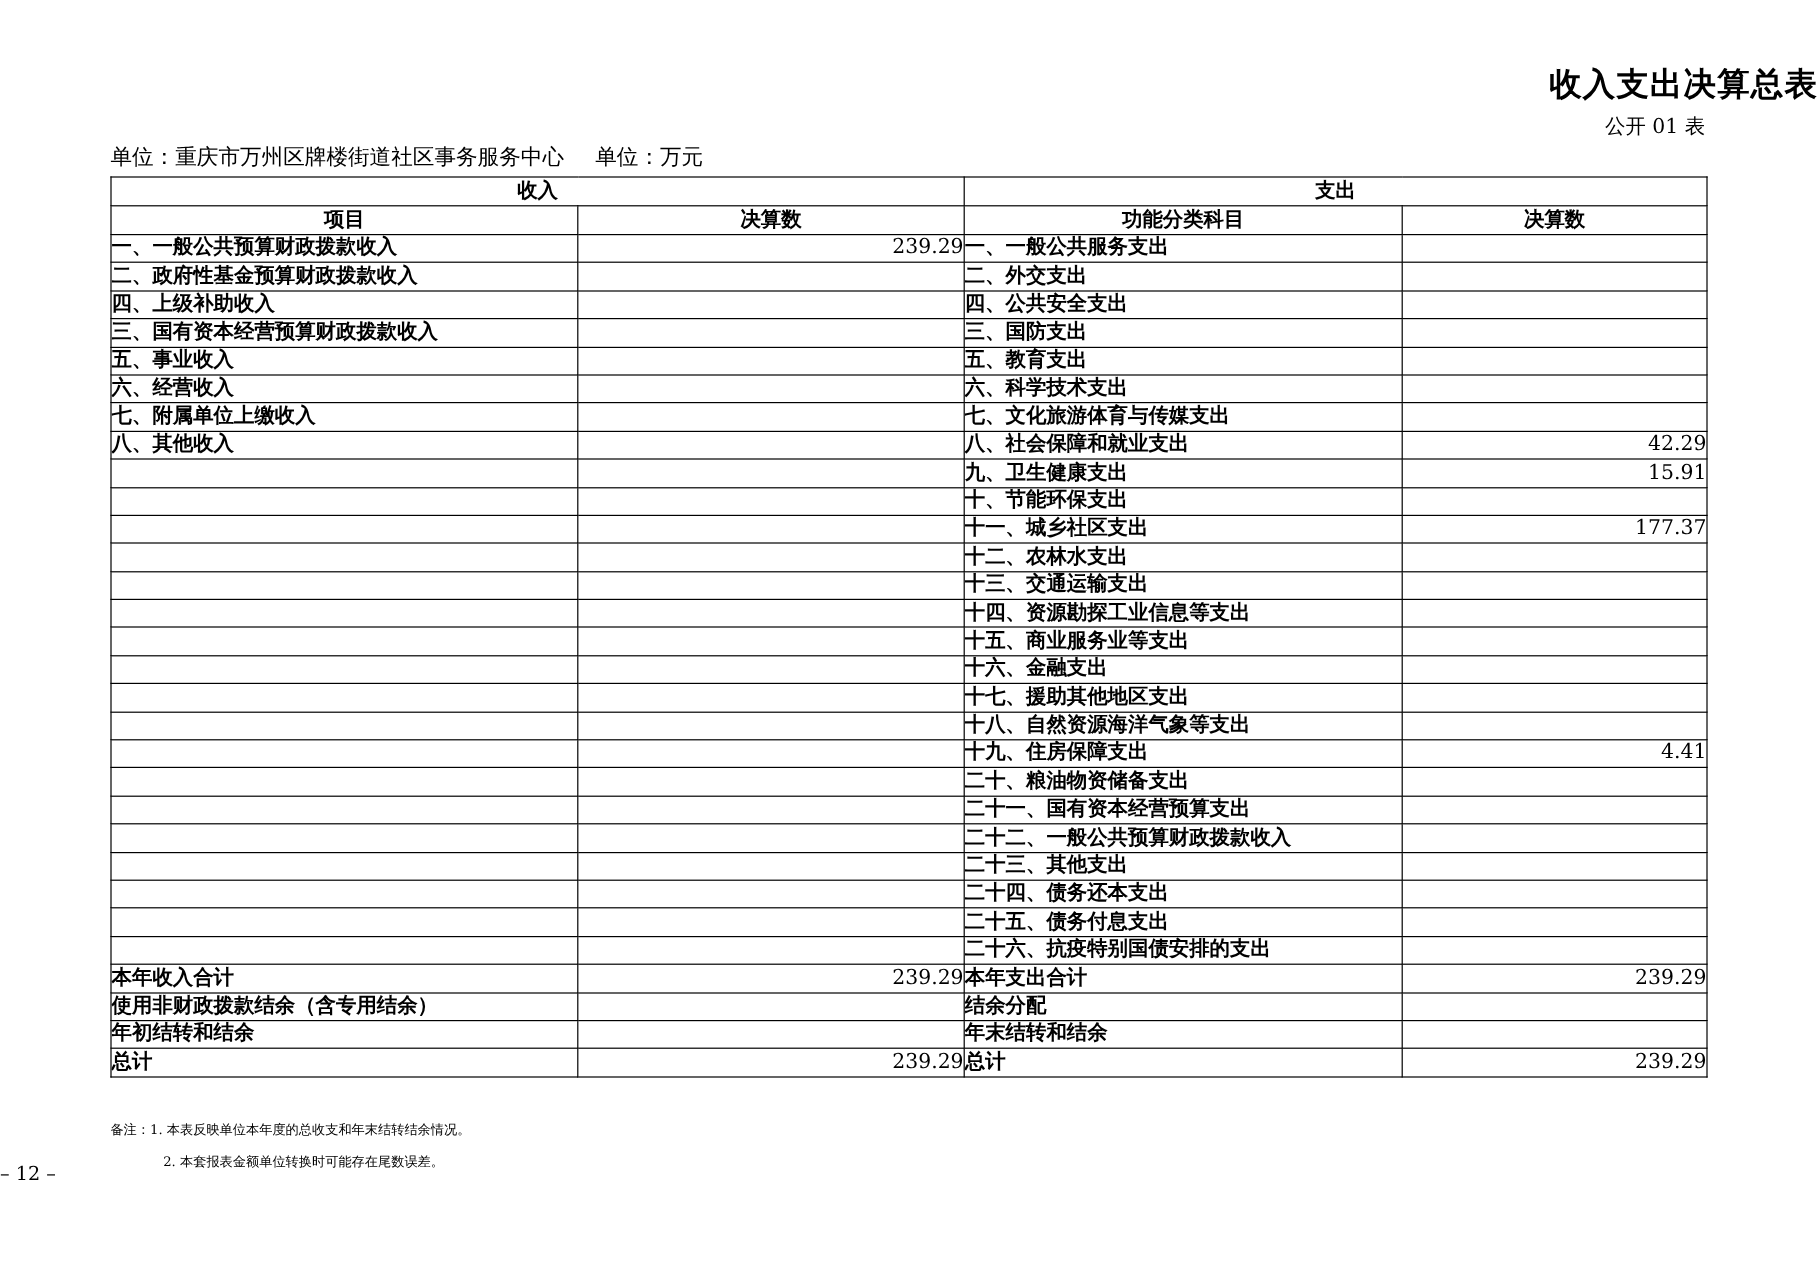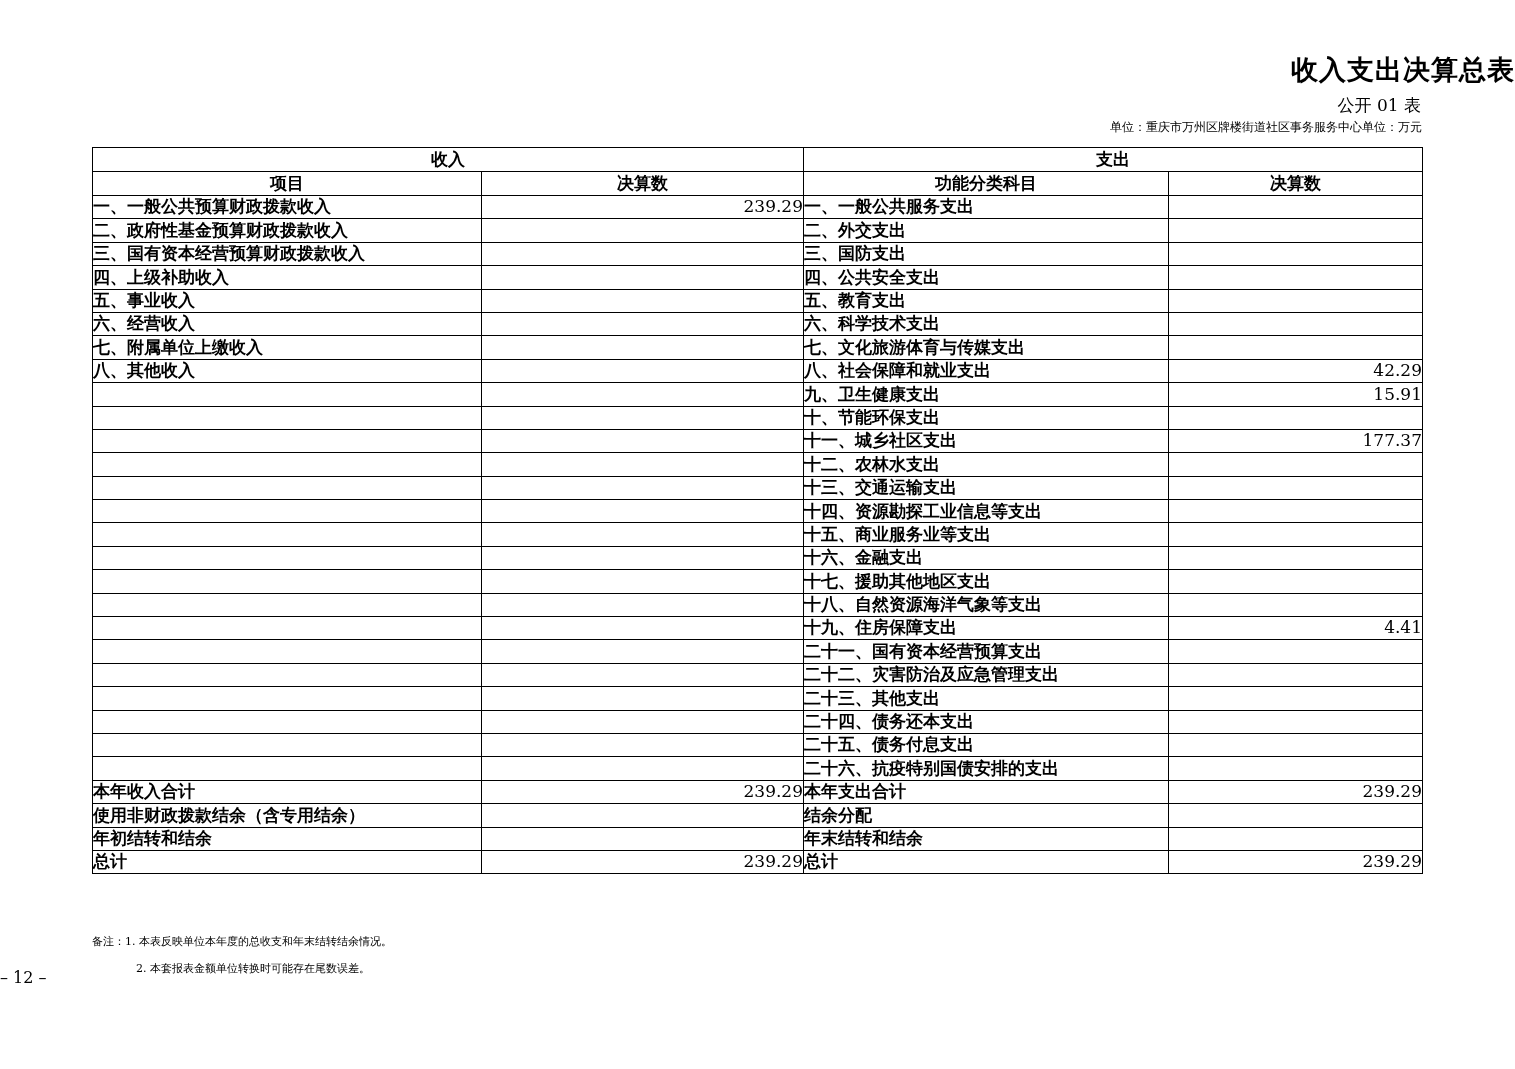--- a/index.html
+++ b/index.html
@@ -16,22 +16,23 @@
     margin: 0; text-align: right;
     font-size: 27px; font-weight: bold; letter-spacing: 1px;
   }
   .table-no {
     position: absolute; top: 94px; right: 94px;
     font-size: 17px;
     text-align: center;
   }
   .unit-line {
     position: absolute; top: 119px; left: 92px; width: 1330px;
-    display: flex; justify-content: flex-end;
-    font-size: 12px;
+    display: flex; justify-content: flex-start;
+    font-size: 18px;
+    gap: 26px;
   }
 
   table.budget {
     position: absolute; top: 147px; left: 92px;
     width: 1330px;
     border-collapse: collapse; table-layout: fixed;
   }
   table.budget th, table.budget td {
     border: 1.5px solid #000;
     padding: 0;
@@ -99,29 +100,29 @@
           <td class="label">一、一般公共服务支出</td>
           <td class="value"></td>
         </tr>
         <tr>
           <td class="label">二、政府性基金预算财政拨款收入</td>
           <td class="value"></td>
           <td class="label">二、外交支出</td>
           <td class="value"></td>
         </tr>
         <tr>
+          <td class="label">四、上级补助收入</td>
+          <td class="value"></td>
+          <td class="label">四、公共安全支出</td>
+          <td class="value"></td>
+        </tr>
+        <tr>
           <td class="label">三、国有资本经营预算财政拨款收入</td>
           <td class="value"></td>
           <td class="label">三、国防支出</td>
-          <td class="value"></td>
-        </tr>
-        <tr>
-          <td class="label">四、上级补助收入</td>
-          <td class="value"></td>
-          <td class="label">四、公共安全支出</td>
           <td class="value"></td>
         </tr>
         <tr>
           <td class="label">五、事业收入</td>
           <td class="value"></td>
           <td class="label">五、教育支出</td>
           <td class="value"></td>
         </tr>
         <tr>
           <td class="label">六、经营收入</td>
@@ -203,27 +204,33 @@
         </tr>
         <tr>
           <td class="label"></td>
           <td class="value"></td>
           <td class="label">十九、住房保障支出</td>
           <td class="value">4.41</td>
         </tr>
         <tr>
           <td class="label"></td>
           <td class="value"></td>
+          <td class="label">二十、粮油物资储备支出</td>
+          <td class="value"></td>
+        </tr>
+        <tr>
+          <td class="label"></td>
+          <td class="value"></td>
           <td class="label">二十一、国有资本经营预算支出</td>
           <td class="value"></td>
         </tr>
         <tr>
           <td class="label"></td>
           <td class="value"></td>
-          <td class="label">二十二、灾害防治及应急管理支出</td>
+          <td class="label">二十二、一般公共预算财政拨款收入</td>
           <td class="value"></td>
         </tr>
         <tr>
           <td class="label"></td>
           <td class="value"></td>
           <td class="label">二十三、其他支出</td>
           <td class="value"></td>
         </tr>
         <tr>
           <td class="label"></td>

